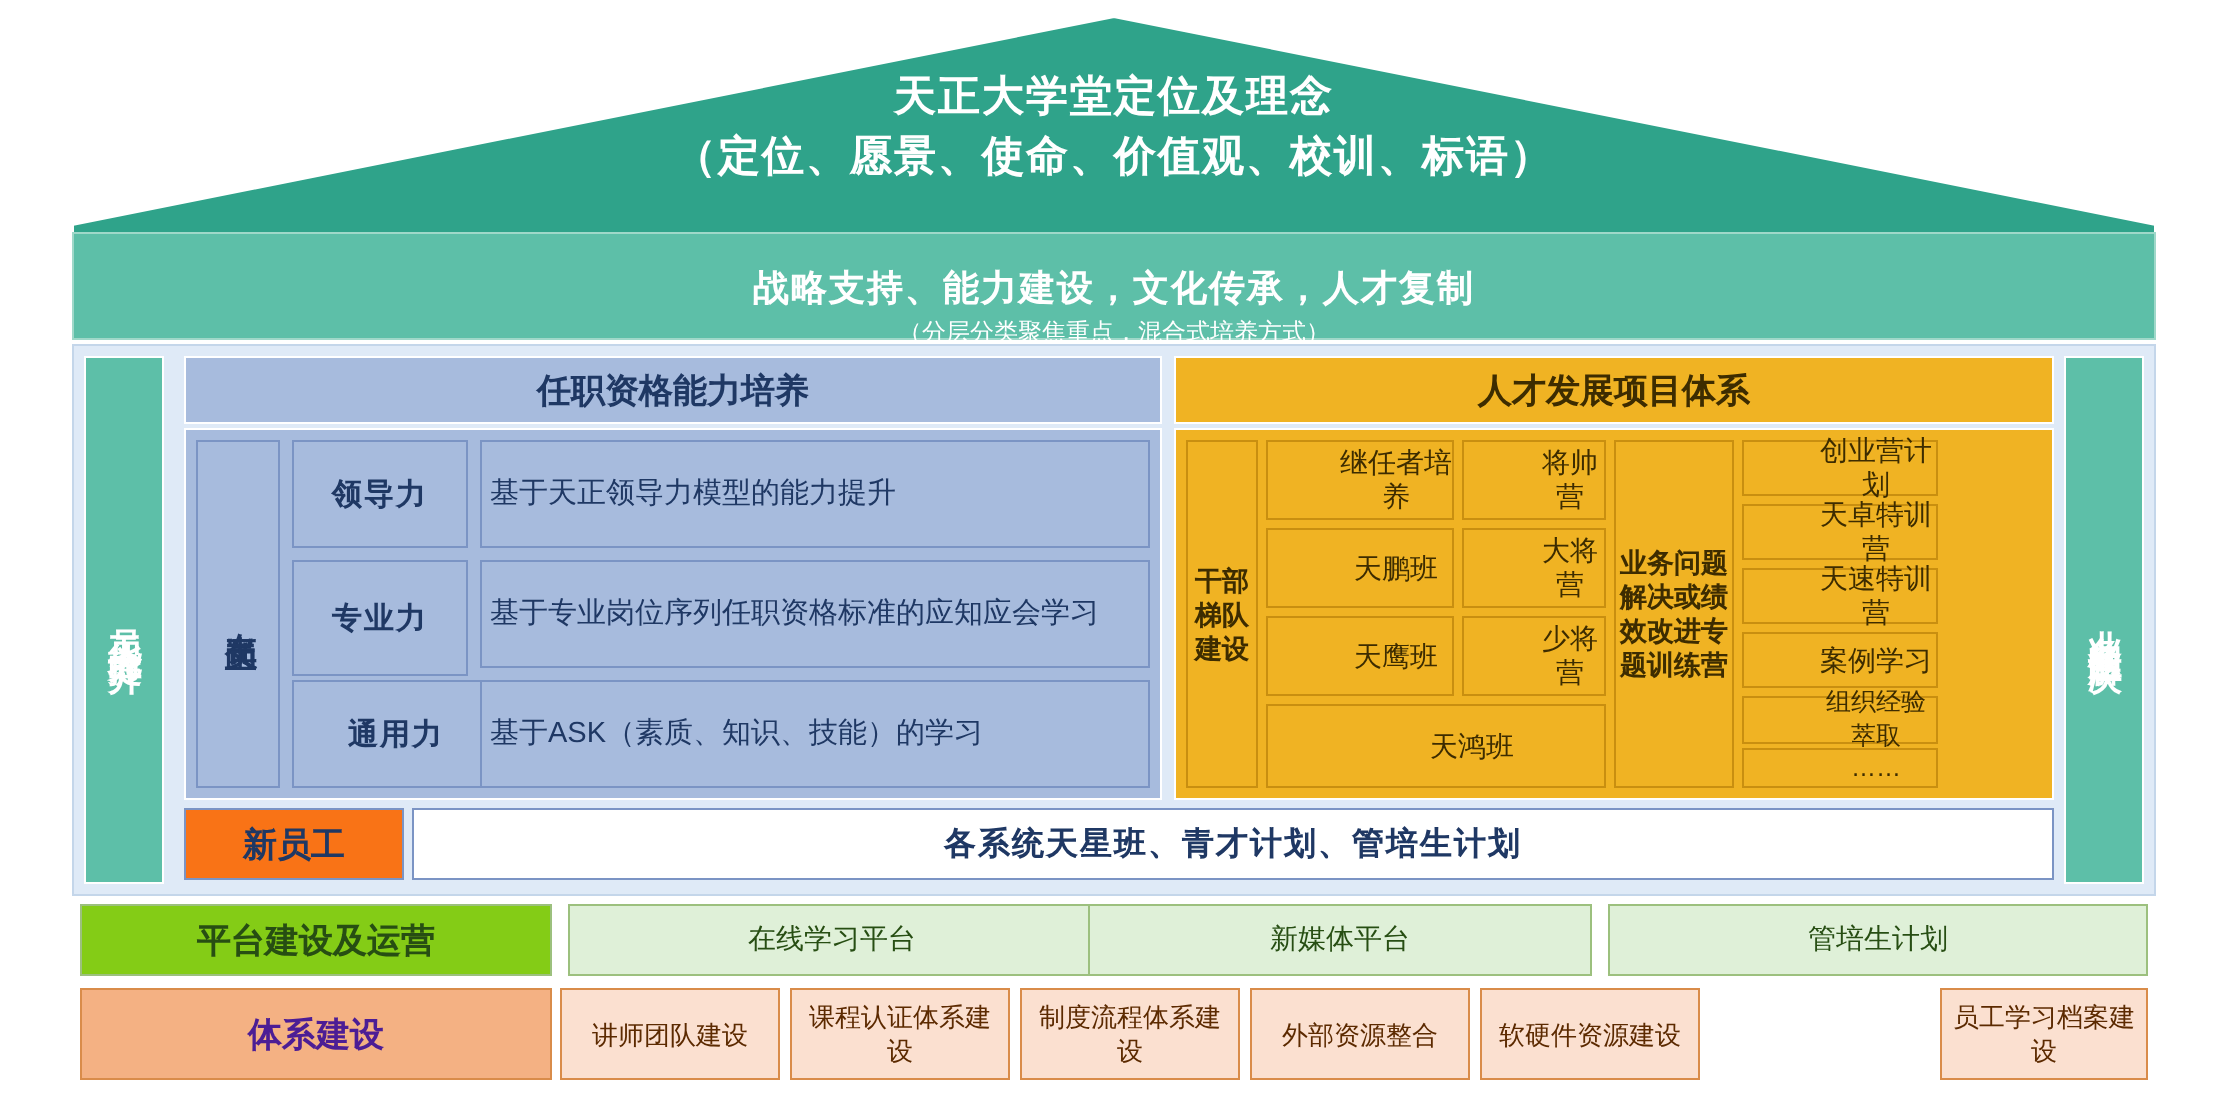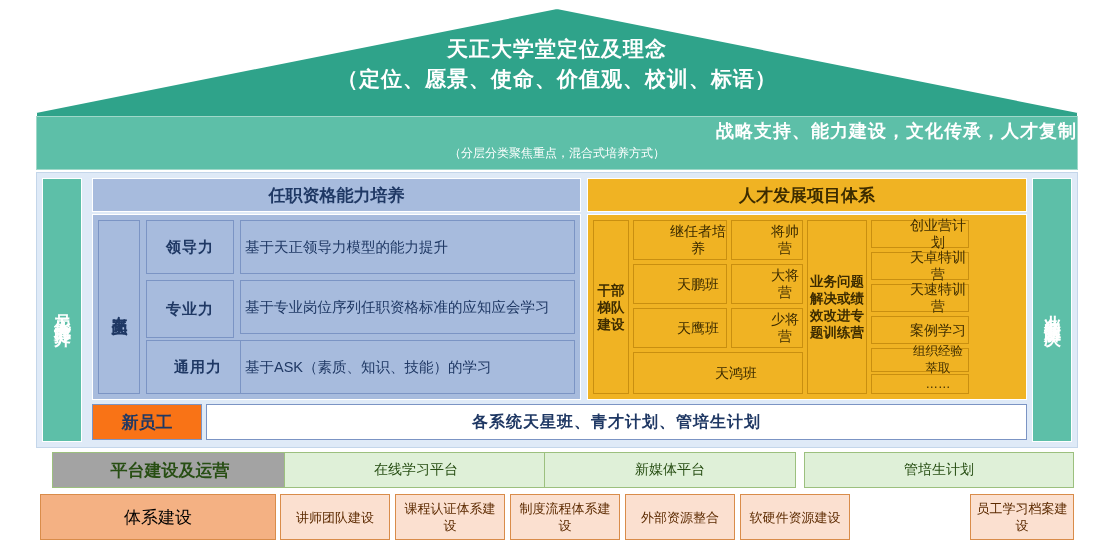--- a/index.html
+++ b/index.html
@@ -46,23 +46,22 @@
     height: 54px;
     background: #5dbfa8;
     border: 1px solid #9fd8c9;
     box-sizing: border-box;
     color: #ffffff;
     text-align: center;
   }
   .band-main {
     font-size: 18px;
     font-weight: bold;
-    margin-top: 2px;
+    margin-top: 15px;
     letter-spacing: 1px;
-    text-align: right;
   }
   .band-sub {
     font-size: 12px;
     margin-top: 2px;
   }
 
   
   .body-area {
     position: absolute;
     left: 36px; top: 172px;
@@ -207,39 +206,39 @@
     border: 1px solid #7b94c4;
     box-sizing: border-box;
     display: flex; align-items: center; justify-content: center;
     color: #1f3864; font-weight: bold; font-size: 16px;
     letter-spacing: 1px;
   }
 
   
   .plat-row { position: absolute; left: 40px; top: 452px; width: 1034px; height: 36px; }
   .plat-head {
-    position: absolute; left: 12px; top: 0; width: 236px; height: 36px;
-    background: #a3a3a3; border: 1px solid #9cc07e; box-sizing: border-box;
+    position: absolute; left: 0; top: 0; width: 236px; height: 36px;
+    background: #84cc16; border: 1px solid #9cc07e; box-sizing: border-box;
     display: flex; align-items: center; justify-content: center;
     font-weight: bold; font-size: 17px; color: #274e13;
   }
   .plat-item {
     position: absolute; top: 0; height: 36px;
     background: #dff0d8; border: 1px solid #9cc07e; box-sizing: border-box;
     display: flex; align-items: center; justify-content: center;
     font-size: 14px; color: #274e13;
   }
 
   
   .sys-row { position: absolute; left: 40px; top: 494px; width: 1034px; height: 46px; }
   .sys-head {
     position: absolute; left: 0; top: 0; width: 236px; height: 46px;
     background: #f4b183; border: 1px solid #d98c4a; box-sizing: border-box;
     display: flex; align-items: center; justify-content: center;
-    font-weight: normal; font-size: 17px; color: #000000;
+    font-weight: bold; font-size: 17px; color: #4c1d95;
   }
   .sys-item {
     position: absolute; top: 0; height: 46px;
     background: #fbe0d0; border: 1px solid #d98c4a; box-sizing: border-box;
     display: flex; align-items: center; justify-content: center;
     font-size: 13px; color: #5c2a00; text-align: center; line-height: 17px;
     padding: 0 3px;
   }
 </style>
 </head>

